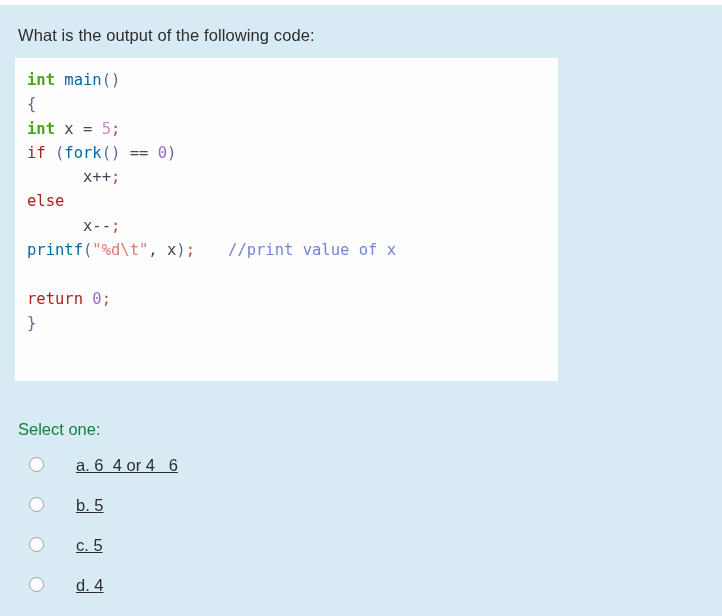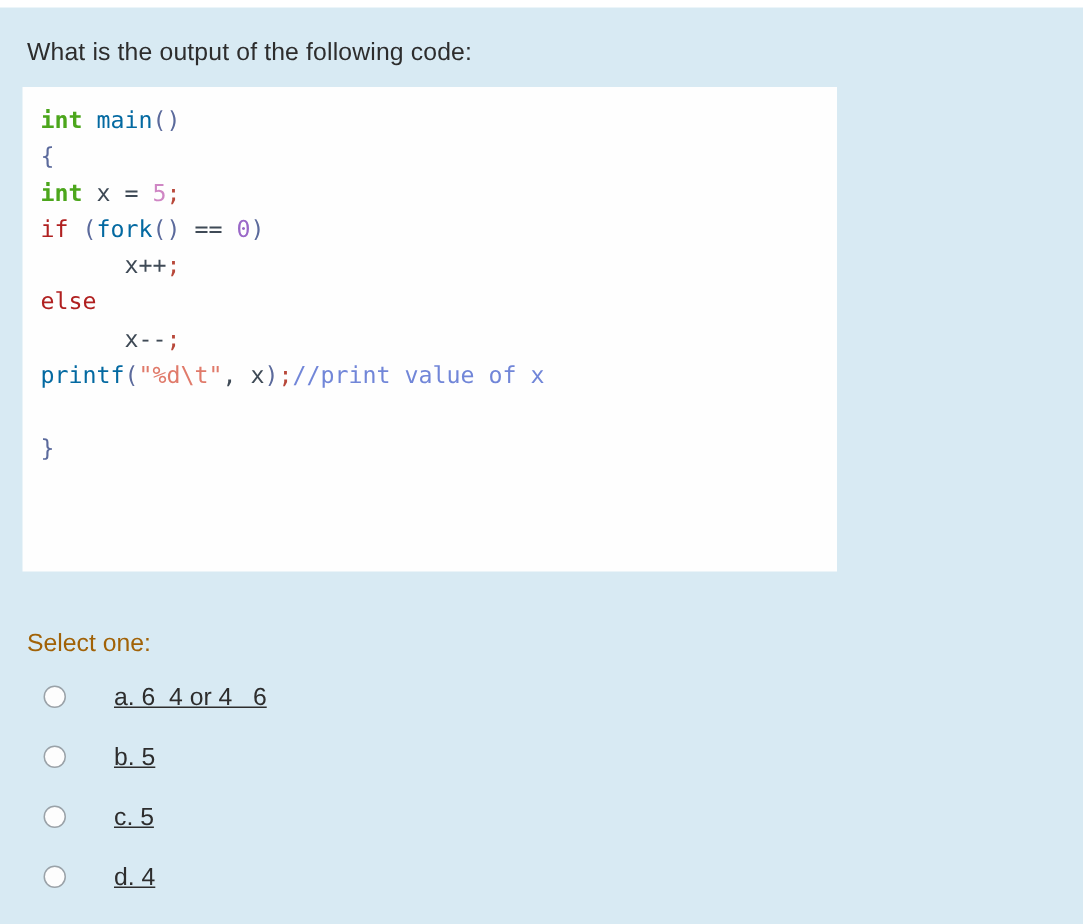--- a/index.html
+++ b/index.html
@@ -63,31 +63,31 @@
   .code-line.blank {
     height: 24.3px;
   }
   .tok-kw-type   { color: #4ca61c; font-weight: bold; }
   .tok-kw-ctrl   { color: #b02020; font-weight: normal; }
   .tok-plain     { color: #3f4a56; }
   .tok-punc      { color: #5b6a9c; }
   .tok-num-pink  { color: #cf86c4; }
   .tok-num-purp  { color: #9a68c8; }
   .tok-string    { color: #e07a6a; }
-  .tok-comment   { color: #7186d8; }
+  .tok-comment   { color: #7186d8; margin-left: 33px; }
   .tok-semi      { color: #b8483a; }
   .tok-ident     { color: #0369a1; }
 
   .select-label {
     position: absolute;
     left: 18px;
     top: 419px;
     font-size: 16.5px;
     line-height: 20px;
-    color: #a16207;
+    color: #15803d;
     white-space: pre;
   }
   #options {
     position: absolute;
     left: 0;
     top: 449px;
     width: 722px;
   }
   .option-row {
     position: relative;
@@ -132,20 +132,21 @@
 
   <div class="code-line"><span class="tok-kw-type">int</span><span class="tok-plain"> </span><span class="tok-ident">main</span><span class="tok-punc">()</span></div>
       <div class="code-line"><span class="tok-punc">{</span></div>
       <div class="code-line"><span class="tok-kw-type">int</span><span class="tok-plain"> x = </span><span class="tok-num-pink">5</span><span class="tok-semi">;</span></div>
       <div class="code-line"><span class="tok-kw-ctrl">if</span><span class="tok-plain"> </span><span class="tok-punc">(</span><span class="tok-ident">fork</span><span class="tok-punc">()</span><span class="tok-plain"> == </span><span class="tok-num-purp">0</span><span class="tok-punc">)</span></div>
       <div class="code-line"><span class="tok-plain">      x++</span><span class="tok-semi">;</span></div>
       <div class="code-line"><span class="tok-kw-ctrl">else</span></div>
       <div class="code-line"><span class="tok-plain">      x--</span><span class="tok-semi">;</span></div>
       <div class="code-line"><span class="tok-ident">printf</span><span class="tok-punc">(</span><span class="tok-string">"%d\t"</span><span class="tok-plain">, </span><span class="tok-plain">x</span><span class="tok-punc">)</span><span class="tok-semi">;</span><span class="tok-comment">//print value of x</span></div>
       <div class="code-line blank">&nbsp;</div>
+      <div class="code-line"><span class="tok-kw-ctrl">return</span><span class="tok-plain"> </span><span class="tok-num-purp">0</span><span class="tok-semi">;</span></div>
       <div class="code-line"><span class="tok-punc">}</span></div>
     </div>
 
   <div class="select-label">Select one:</div>
 
   <div id="options">
 
   <div class="option-row">
         <span class="radio"></span>
         <span class="option-text">a. 6  4 or 4   6</span>

